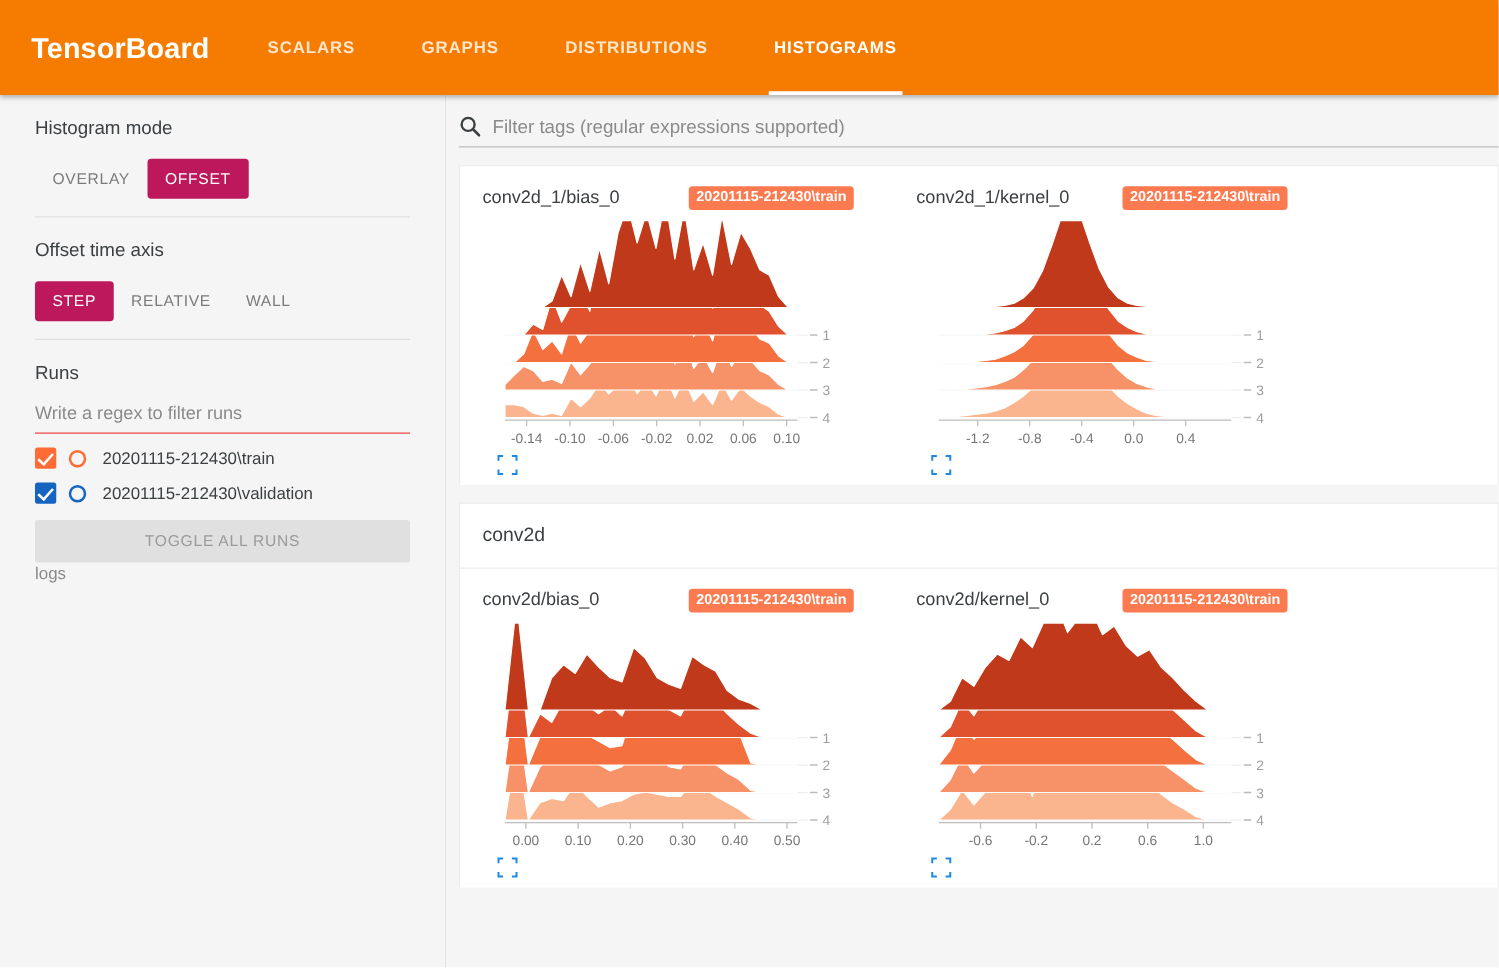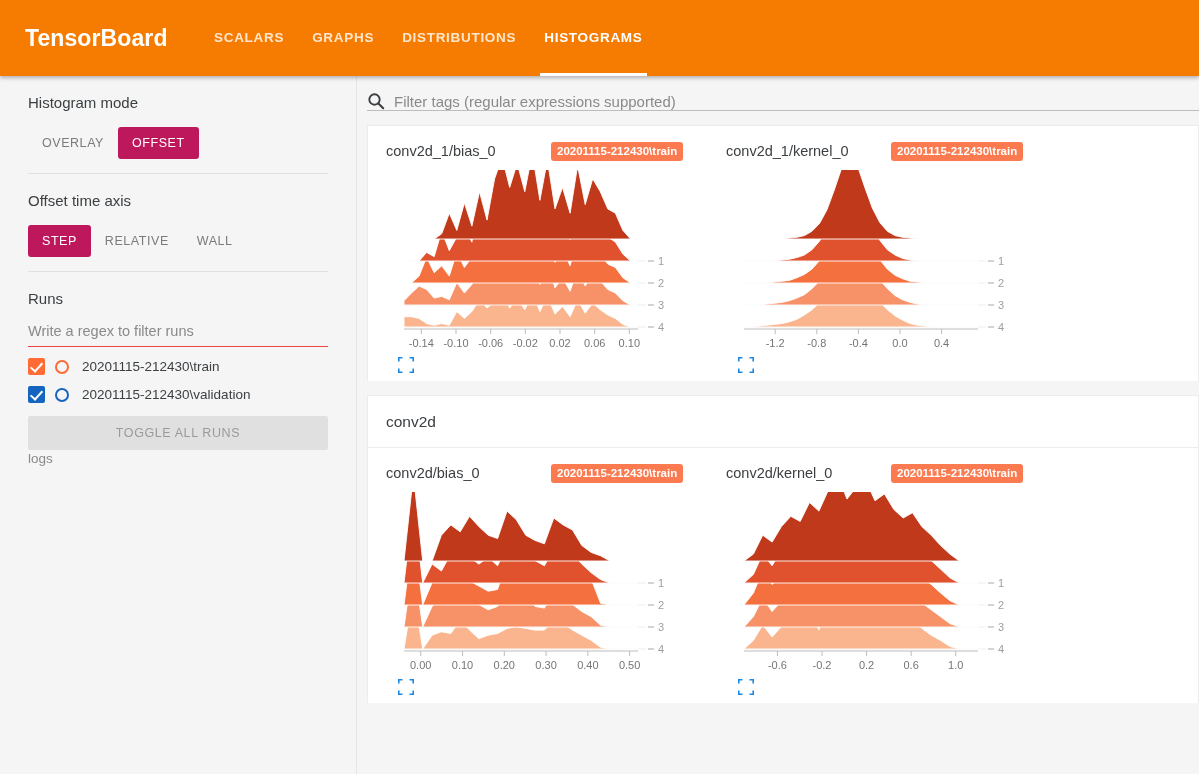--- a/index.html
+++ b/index.html
@@ -15,21 +15,21 @@
     height: 76px; background: #f57c00;
     display: flex; align-items: center;
     position: relative; z-index: 5;
     box-shadow: 0 2px 4px rgba(0,0,0,.28);
   }
   .brand {
     color: #fff; font-size: 23px; font-weight: bold;
     margin-left: 25px; letter-spacing: .1px;
     width: 175px;
   }
-  .navtabs { display: flex; align-items: flex-end; height: 76px; }
+  .navtabs { display: flex; align-items: flex-end; height: 76px; gap: 25px; }
   .navtab {
     color: #ffe6cc; font-size: 13.5px; font-weight: bold;
     letter-spacing: .7px; padding: 0 14px;
     height: 76px; line-height: 76px;
     cursor: pointer; position: relative; white-space: nowrap;
   }
   .navtab.active { color: #ffffff; }
   .navtab.active::after {
     content: ""; position: absolute;
     left: 10px; right: 10px; bottom: 0; height: 3px; background: #fff;
@@ -99,34 +99,35 @@
 
   
   .main {
     flex: 1; background: #f5f5f5;
     padding: 0; position: relative; overflow: hidden;
   }
   .searchbar {
     display: flex; align-items: flex-end;
     margin: 16px 0 0 10px; padding-right: 0;
     border-bottom: 1px solid #bdbdbd;
+    padding-bottom: 7px;
   }
   .search-ico { margin-right: 9px; flex: none; display: block; }
   .search-ph { font-size: 15px; color: #8a8a8a; }
 
   .card {
     background: #fff; margin: 14px 0 0 10px;
     border: 1px solid #ececec; border-bottom: none;
   }
   .card-head {
     font-size: 15.5px; color: #3c4043;
     padding: 17px 0 16px 18px;
     border-bottom: 1px solid #ececec;
   }
-  .charts { display: flex; padding: 0 0 8px 0; }
+  .charts { display: flex; padding: 0 0 8px 0; gap: 7px; }
   .chart-cell { width: 340px; padding: 14px 0 0 18px; }
   .chart-top {
     display: flex; align-items: center; height: 22px;
   }
   .chart-title {
     font-size: 14.5px; color: #3c4043; width: 165px;
     white-space: nowrap;
   }
   .run-badge {
     background: #fb7a50; color: #fff;

